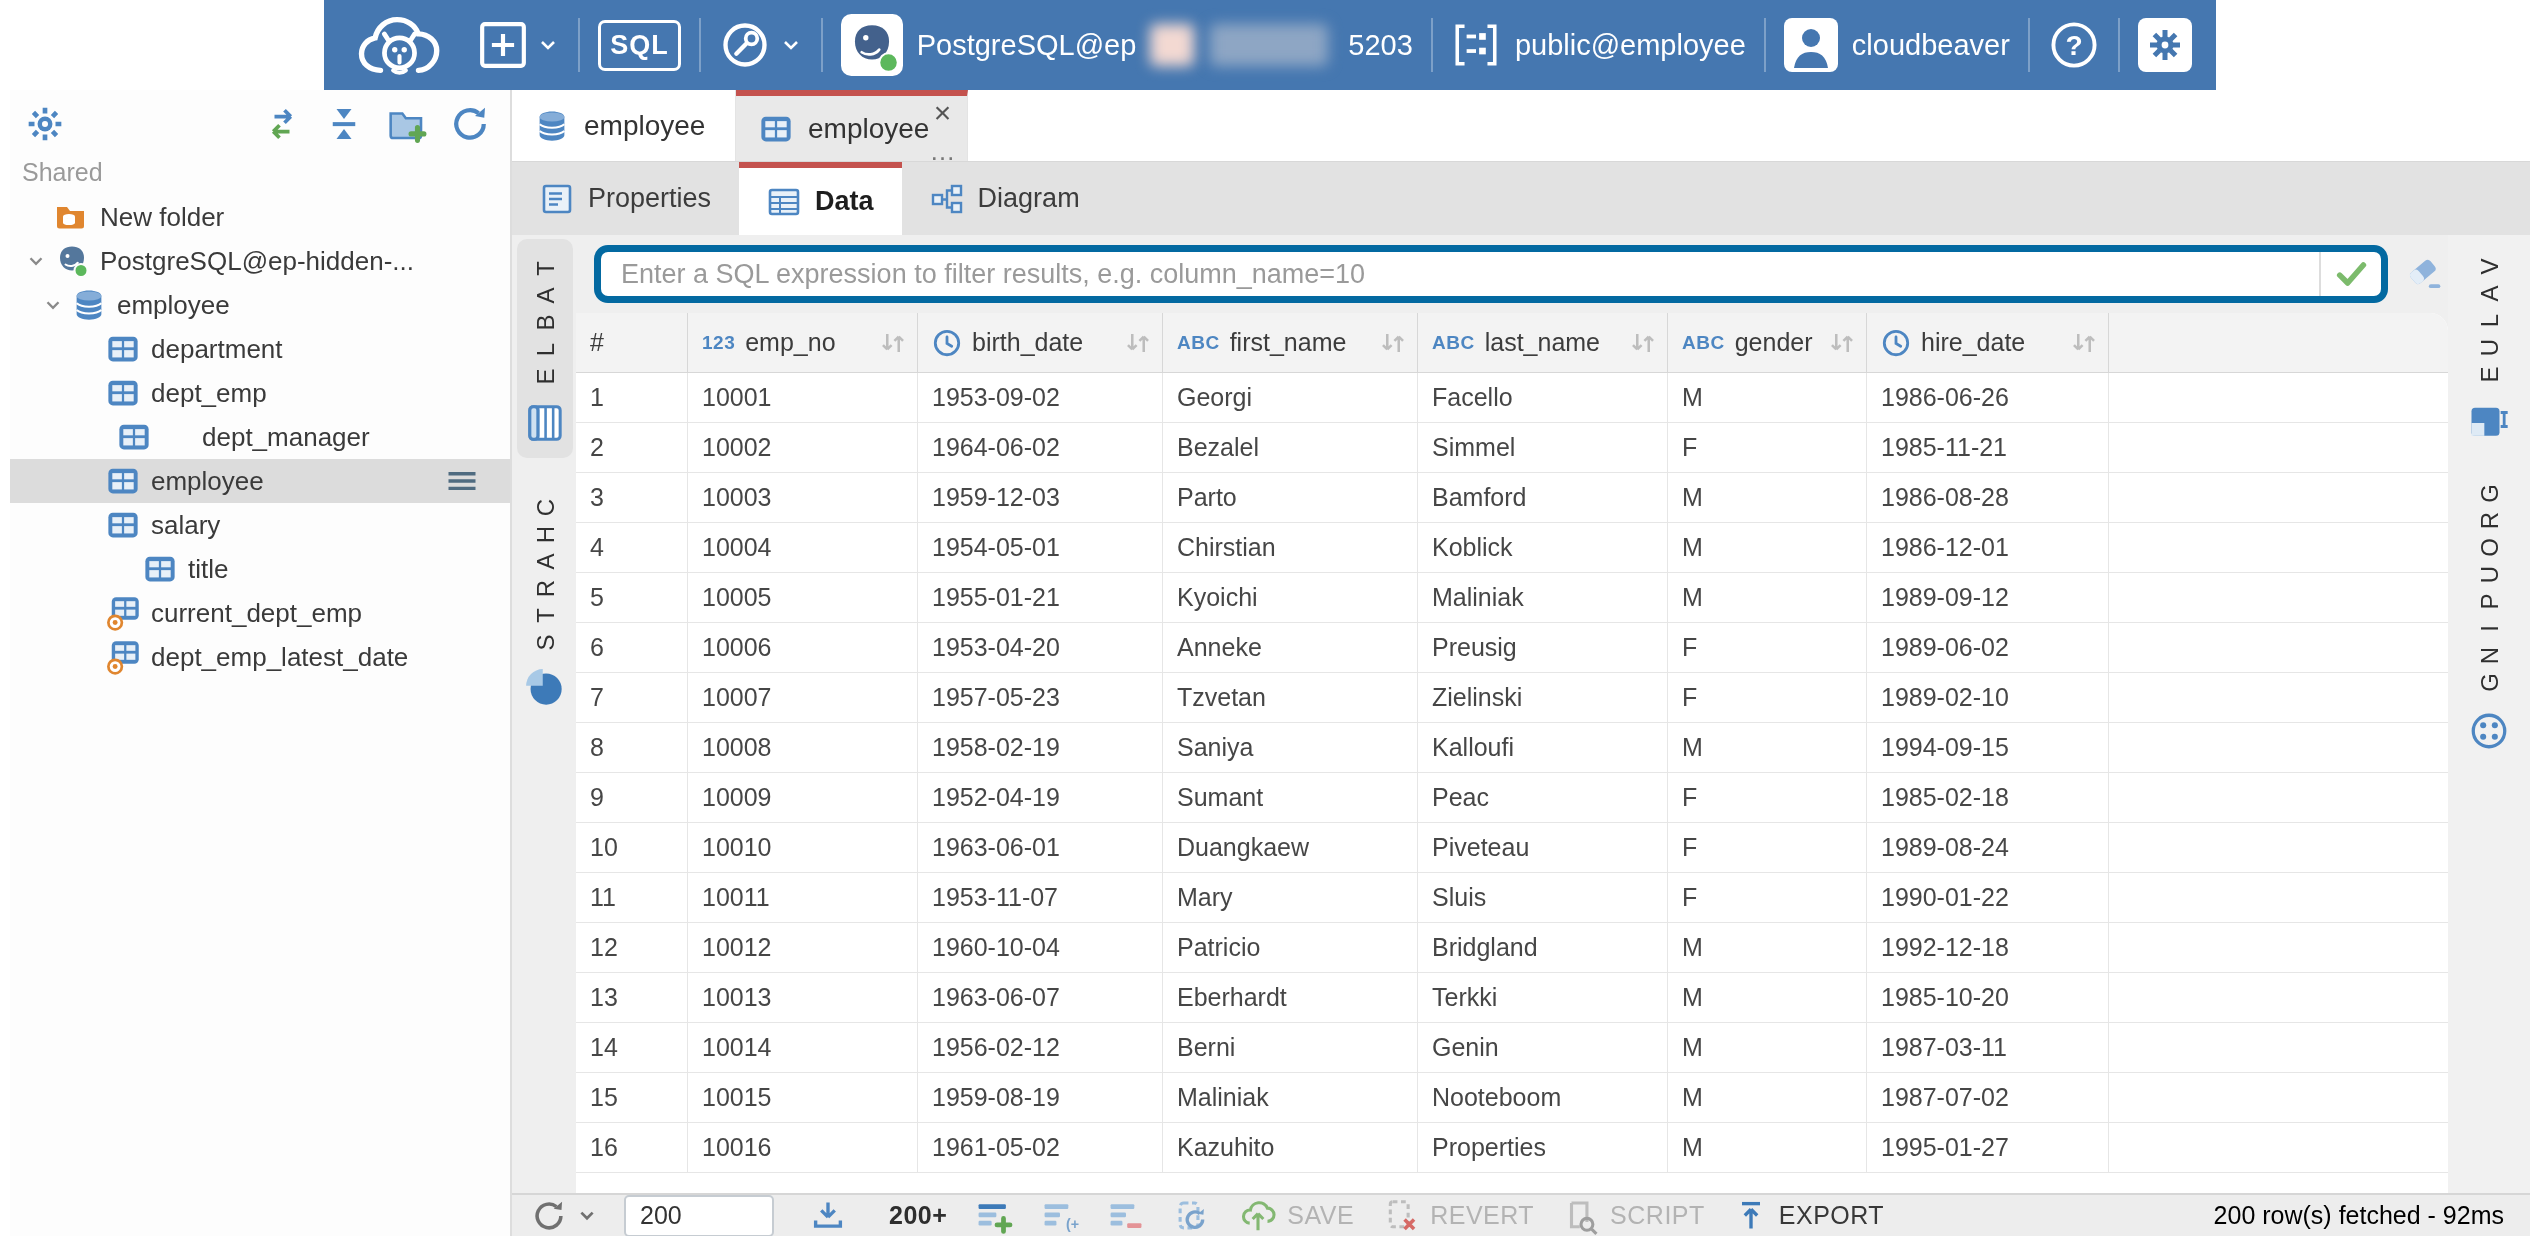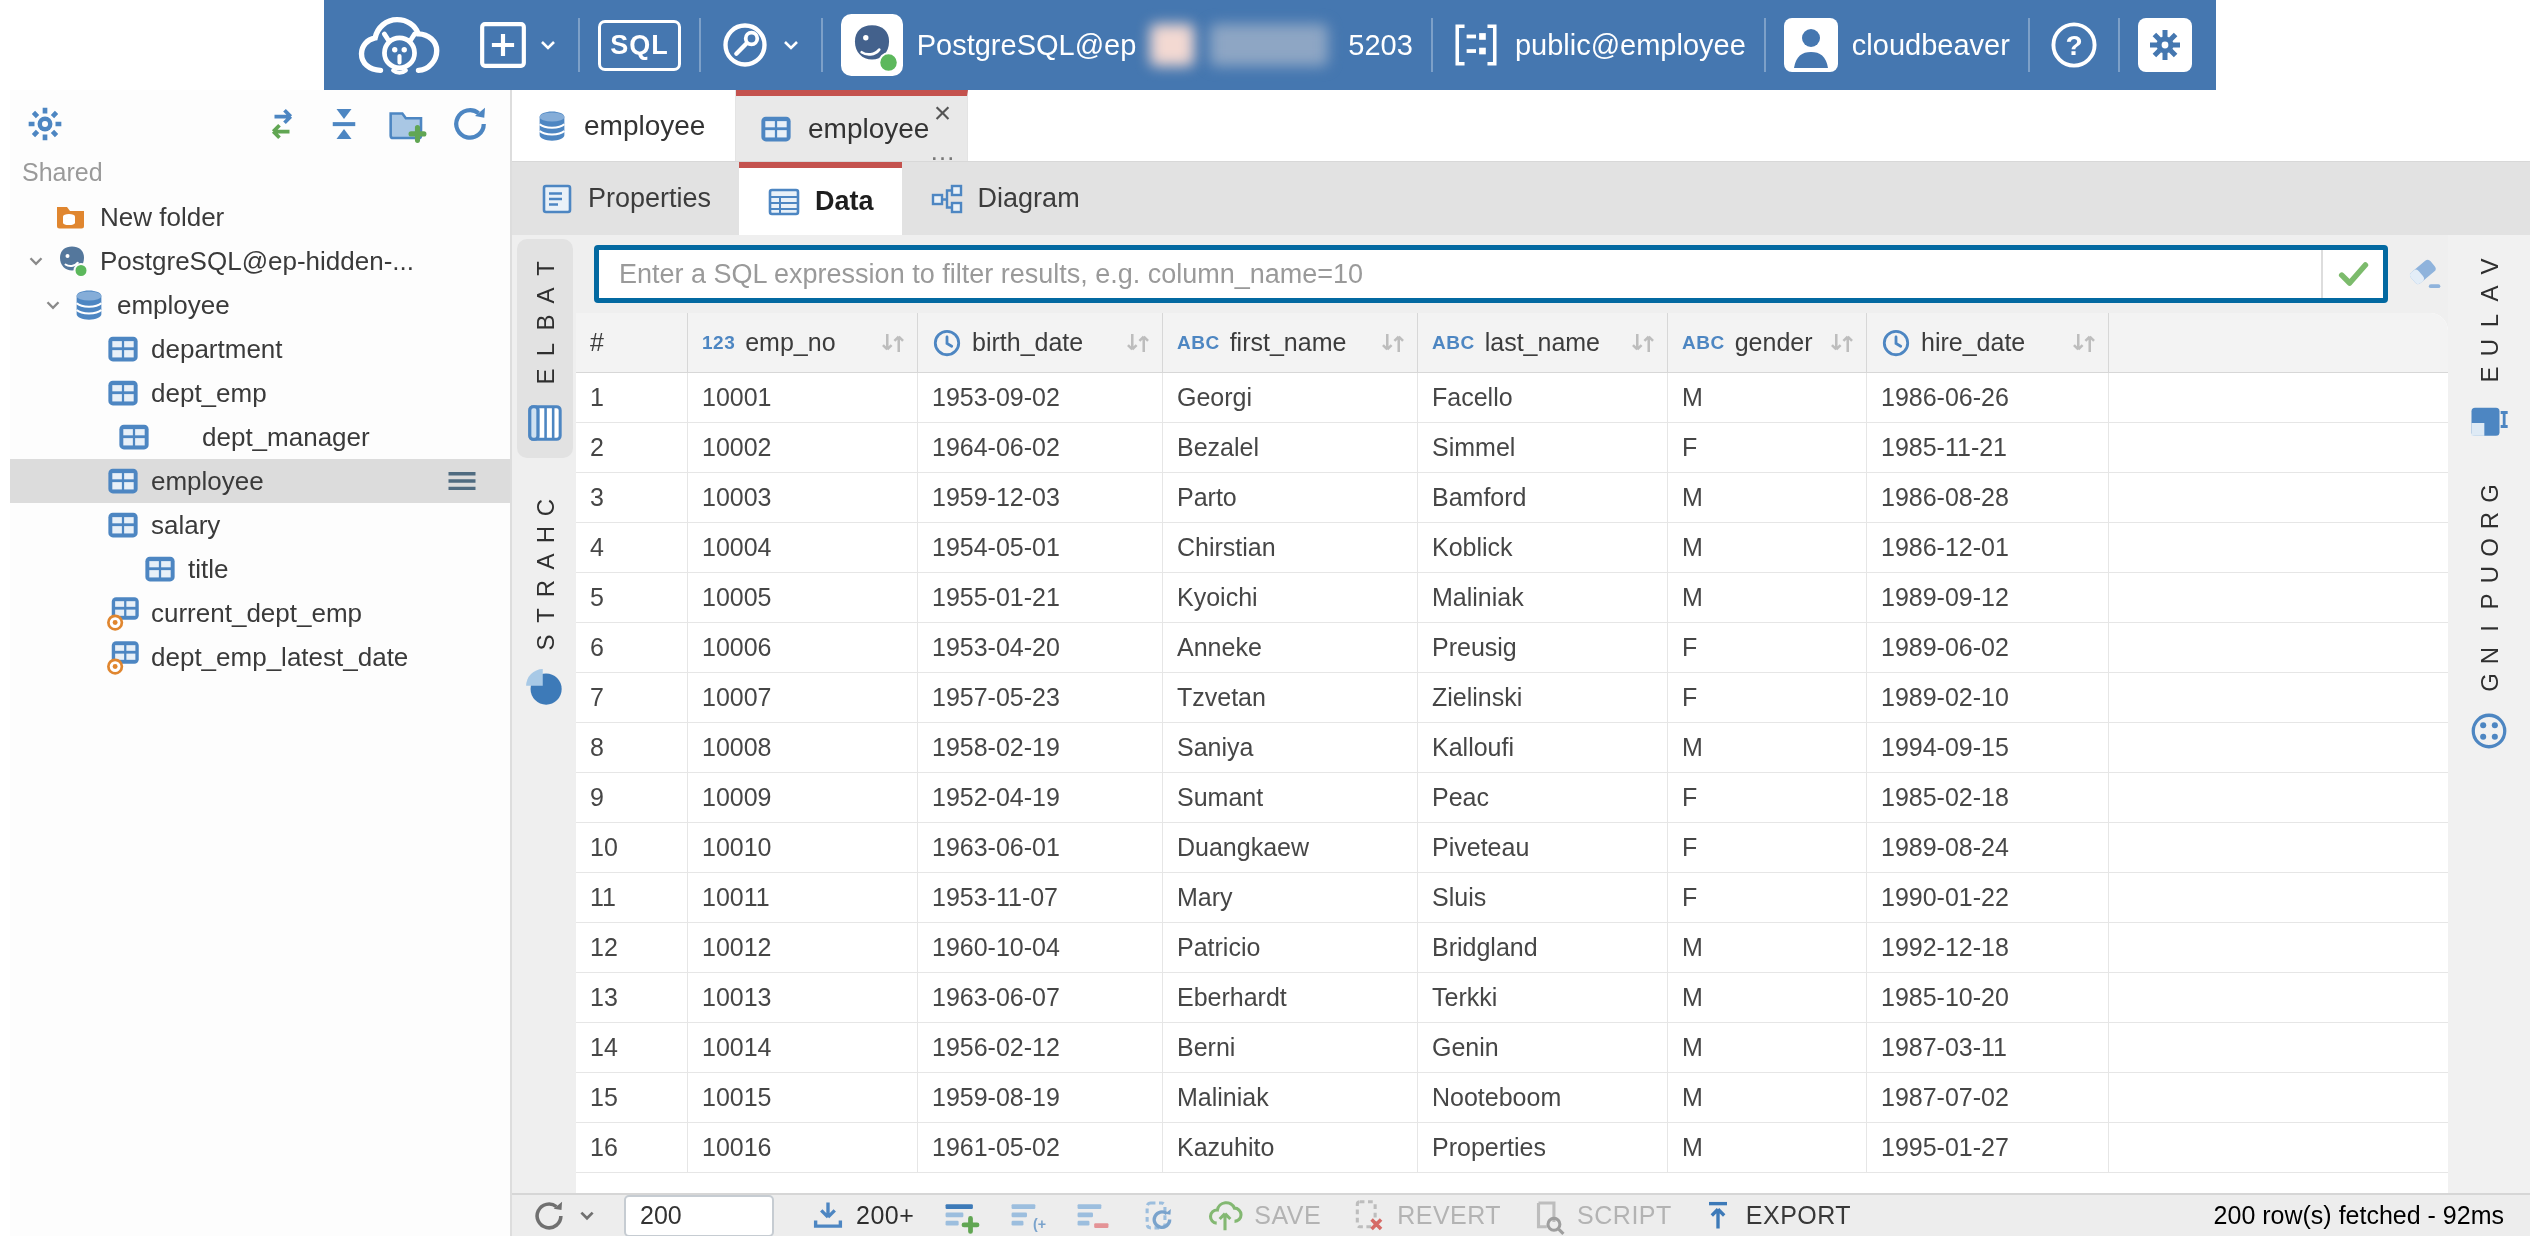--- a/index.html
+++ b/index.html
@@ -59,21 +59,21 @@
   .left-strip { width:64px; flex:0 0 auto; padding-top:4px; }
   .pres-tab { width:56px; margin-left:5px; border-radius:10px; display:flex; flex-direction:column; align-items:center; padding:16px 0 14px; cursor:pointer; }
   .pres-tab.active { background:#E2E2E2; }
   .pres-tab .picon { margin-top:12px; display:flex; }
   .vlabel { display:flex; flex-direction:column; align-items:center; }
   .vlabel span { display:block; height:27px; width:42px; line-height:27px; text-align:center; transform:rotate(-90deg); font-size:24px; font-weight:500; color:#2F2F2F; }
   .charts-tab { margin-top:20px; }
 
   .center-col { flex:1; display:flex; flex-direction:column; min-width:0; }
   .filter-row { height:78px; flex:0 0 auto; display:flex; align-items:center; padding-left:18px; gap:14px; }
-  .filter-box { width:1794px; height:58px; background:#fff; border:5px solid #0369a1; border-radius:4px; display:flex; align-items:stretch; }
+  .filter-box { width:1794px; height:58px; background:#fff; border:7px solid #0369a1; border-radius:14px; display:flex; align-items:stretch; }
   .filter-box input { flex:1; border:none; outline:none; font-size:27px; color:#444; padding:0 20px; font-family:"Liberation Sans", sans-serif; background:transparent; }
   .filter-box input::placeholder { color:#9A9A9A; }
   .filter-apply { width:62px; border-left:2px solid #DDD; display:flex; align-items:center; justify-content:center; cursor:pointer; }
   .filter-clear { display:flex; cursor:pointer; }
 
   .sheet { flex:1; background:#fff; border-top-right-radius:18px; overflow:hidden; display:flex; flex-direction:column; min-height:0; }
   .grid-header { display:flex; height:60px; background:#F3F3F3; border-bottom:1px solid #D7D7D7; flex:0 0 auto; }
   .hcell { display:flex; align-items:center; gap:10px; padding:0 10px 0 14px; border-right:1px solid #D7D7D7; font-size:25px; color:#3C3C3C; cursor:pointer; }
   .ctype { color:#4D86C2; font-weight:700; font-size:19px; letter-spacing:.5px; }
   .ctype svg { display:block; }
@@ -85,21 +85,21 @@
   .right-strip { width:82px; flex:0 0 auto; background:#F1F1F1; display:flex; flex-direction:column; align-items:center; padding-top:18px; }
   .panel-tab { display:flex; flex-direction:column; align-items:center; margin-bottom:36px; cursor:pointer; }
   .panel-tab .picon { margin-top:14px; display:flex; }
 
   
   .footer { height:43px; flex:0 0 auto; background:#EDEDED; border-top:2px solid #D6D6D6; display:flex; align-items:center; padding:0 26px 0 18px; gap:28px; }
   .fbtn { display:flex; align-items:center; gap:10px; font-size:25px; cursor:pointer; flex:0 0 auto; }
   .flabel { letter-spacing:.5px; }
   .dis { color:#B3B3B3; }
   .en { color:#383838; font-weight:500; }
-  .bold-dark { color:#2E2E2E; font-weight:400; }
+  .bold-dark { color:#2E2E2E; font-weight:700;margin-left:33px; }
   .limit-input { width:150px; height:42px; border:2px solid #C6CCD2; border-radius:5px; font-size:25px; color:#333; padding:0 14px; font-family:"Liberation Sans", sans-serif; background:#fff; outline:none; }
   .status { margin-left:auto; font-size:25px; color:#000000; white-space:nowrap; }
 </style>
 </head>
 <body>
 
 <div class="app">
 
   <div class="topbar">
     <div class="logo">

